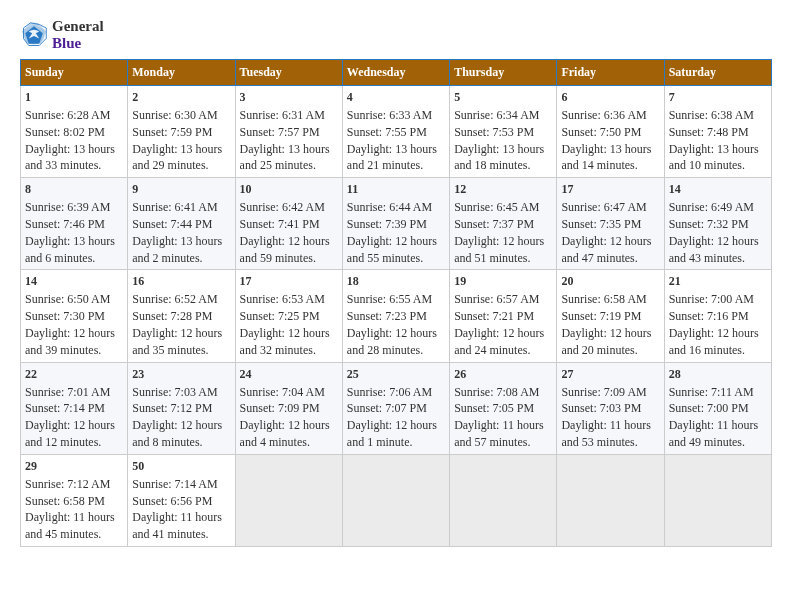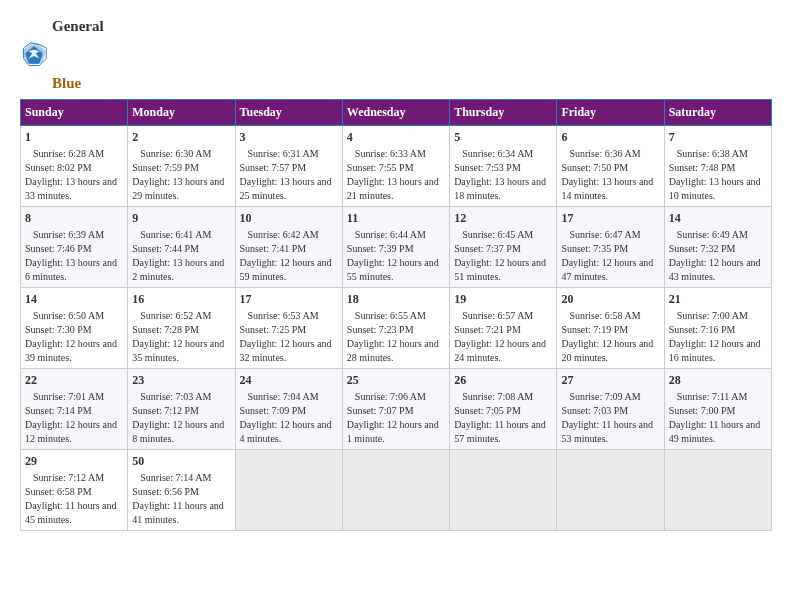--- a/index.html
+++ b/index.html
@@ -34,22 +34,21 @@
       line-height: 1.1;
     }
     .logo-general {
       font-size: 15px;
       font-weight: bold;
       color: #333;
     }
     .logo-blue {
       font-size: 15px;
       font-weight: bold;
-      color: #a16207;
-      margin-top: 40px;
+      color: #4c1d95;
     }
     .logo-icon {
       width: 28px;
       height: 28px;
     }
     .title-area {
       text-align: right;
     }
     .month-title {
       font-size: 32px;
@@ -60,21 +59,21 @@
     .location {
       font-size: 15px;
       color: #555;
     }
     table {
       width: 100%;
       border-collapse: collapse;
       table-layout: fixed;
     }
     th {
-      background: #701a75;
+      background: #a16207;
       color: #fff;
       font-size: 12px;
       font-weight: bold;
       padding: 5px 4px;
       text-align: left;
       border: 1px solid #2979c4;
     }
     td {
       vertical-align: top;
       font-size: 9.5px;
@@ -91,22 +90,21 @@
       font-size: 12px;
       font-weight: bold;
       display: block;
       margin-bottom: 2px;
     }
     .empty {
       background: #ebebeb !important;
     }
     .cell-text {
       line-height: 1.4;
-      font-size: 10px;
-      margin-left: 8px;
+      font-size: 12px;
     }
   </style>
 </head>
 <body>
 
 <div class="page">
   <div class="header-area">
     <div class="logo">
       <svg class="logo-icon" viewBox="0 0 32 32">
         <polygon points="16,4 28,10 28,22 16,28 4,22 4,10" fill="#2979c4" opacity="0.15"></polygon>

